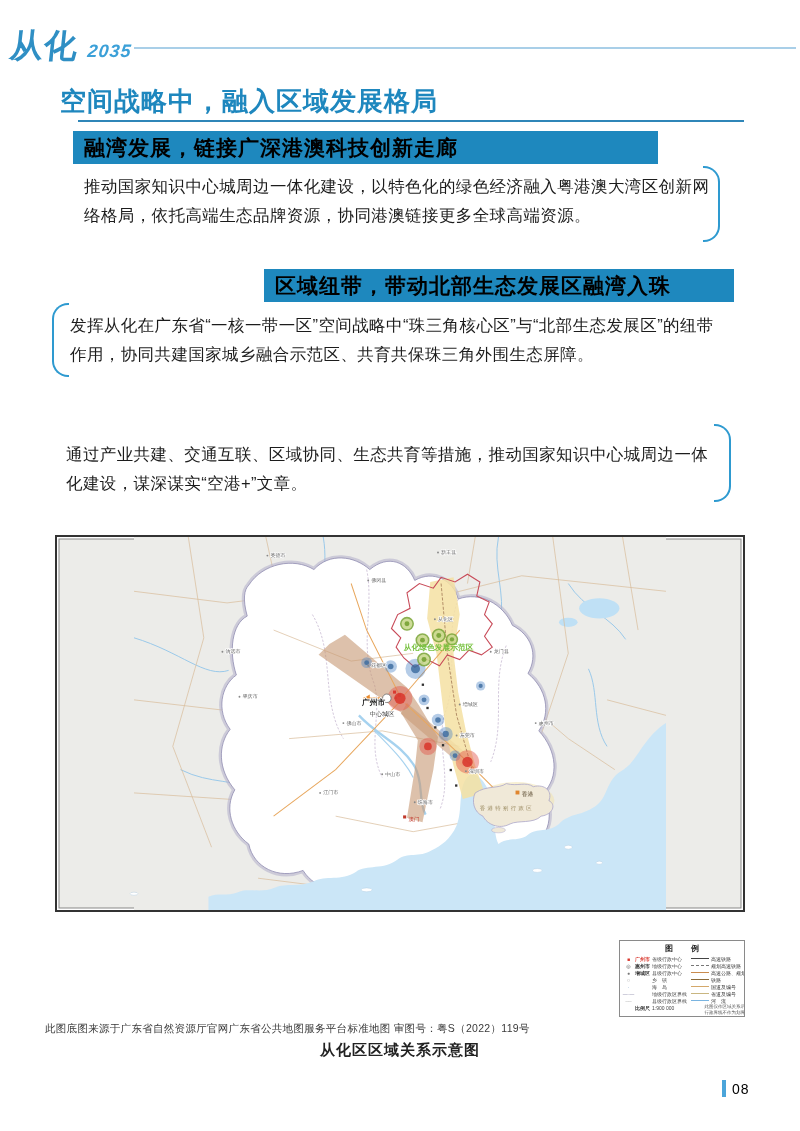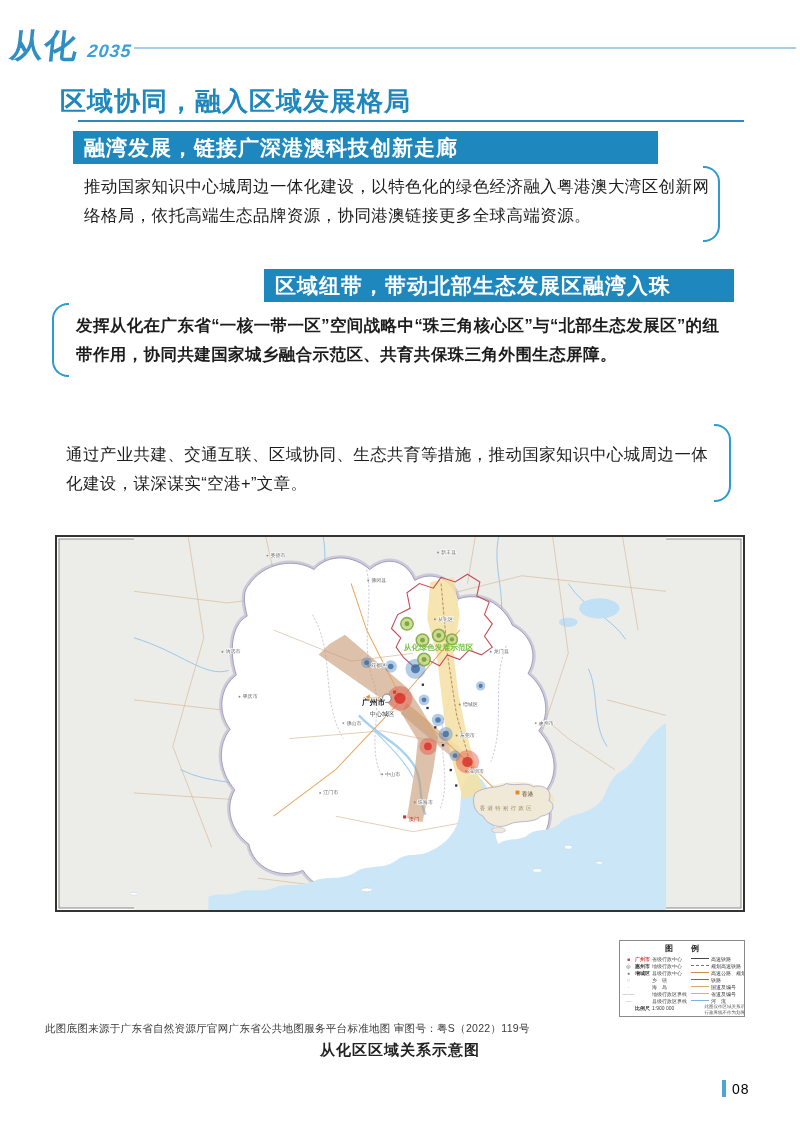--- a/index.html
+++ b/index.html
@@ -10,30 +10,30 @@
   .logo{position:absolute;left:10px;top:24px;font-size:33px;font-weight:900;
         color:#2F8FC4;transform:skewX(-6deg);letter-spacing:1px;}
   .logo-year{font-size:18px;font-style:italic;font-weight:700;color:#3BA0D8;letter-spacing:1px;}
   .header-line{position:absolute;left:134px;right:4px;top:47px;height:2px;background:#A9CFE8;}
 
   
   .page-title{position:absolute;left:60px;top:84px;font-size:26px;font-weight:900;color:#1E87BE;letter-spacing:1px;}
   .title-underline{position:absolute;left:78px;top:120px;width:666px;height:2px;background:#2F86B8;}
 
   
-  .banner{position:absolute;height:33px;background:#1E88BE;color:#ffffff;font-weight:900;
+  .banner{position:absolute;height:33px;background:#1E88BE;color:#000000;font-weight:900;
           font-size:21px;line-height:33px;padding-left:11px;letter-spacing:1px;box-sizing:border-box;}
   .banner1{left:73px;top:131px;width:585px;}
   .banner2{left:264px;top:269px;width:470px;}
   .banner3{left:75px;top:399px;width:622px;}
 
   
   .para{position:absolute;font-size:16.5px;line-height:29px;color:#1c1c1c;letter-spacing:0.4px;font-weight:500;}
   .para1{left:84px;top:172px;width:628px;}
-  .para2{left:76px;top:311px;width:650px;font-weight:bold;}
+  .para2{left:70px;top:311px;width:650px;}
   .para3{left:66px;top:440px;width:655px;}
 
   
   .bracket{position:absolute;width:15px;border:2.5px solid #2E9AD0;}
   .bracket-right{border-left:none;border-radius:0 16px 16px 0;}
   .bracket-left{border-right:none;border-radius:16px 0 0 16px;}
   .bracket1{left:703px;top:166px;height:72px;}
   .bracket2{left:52px;top:303px;height:70px;}
   .bracket3{left:714px;top:424px;height:74px;}
 
@@ -71,21 +71,21 @@
 <body>
 
 <div class="page">
 
   <div class="logo">
     <span>从化</span>
     <span class="logo-year">2035</span>
   </div>
   <div class="header-line"></div>
 
-  <div class="page-title">区域协同，融入区域发展格局</div>
+  <div class="page-title">空间战略中，融入区域发展格局</div>
   <div class="title-underline"></div>
 
   <div class="banner banner1">融湾发展，链接广深港澳科技创新走廊</div>
   <div class="para para1">推动国家知识中心城周边一体化建设，以特色化的绿色经济融入粤港澳大湾区创新网络格局，依托高端生态品牌资源，协同港澳链接更多全球高端资源。</div>
   <div class="bracket bracket-right bracket1"></div>
 
   <div class="banner banner2">区域纽带，带动北部生态发展区融湾入珠</div>
   <div class="para para2">发挥从化在广东省“一核一带一区”空间战略中“珠三角核心区”与“北部生态发展区”的纽带作用，协同共建国家城乡融合示范区、共育共保珠三角外围生态屏障。</div>
   <div class="bracket bracket-left bracket2"></div>
 

